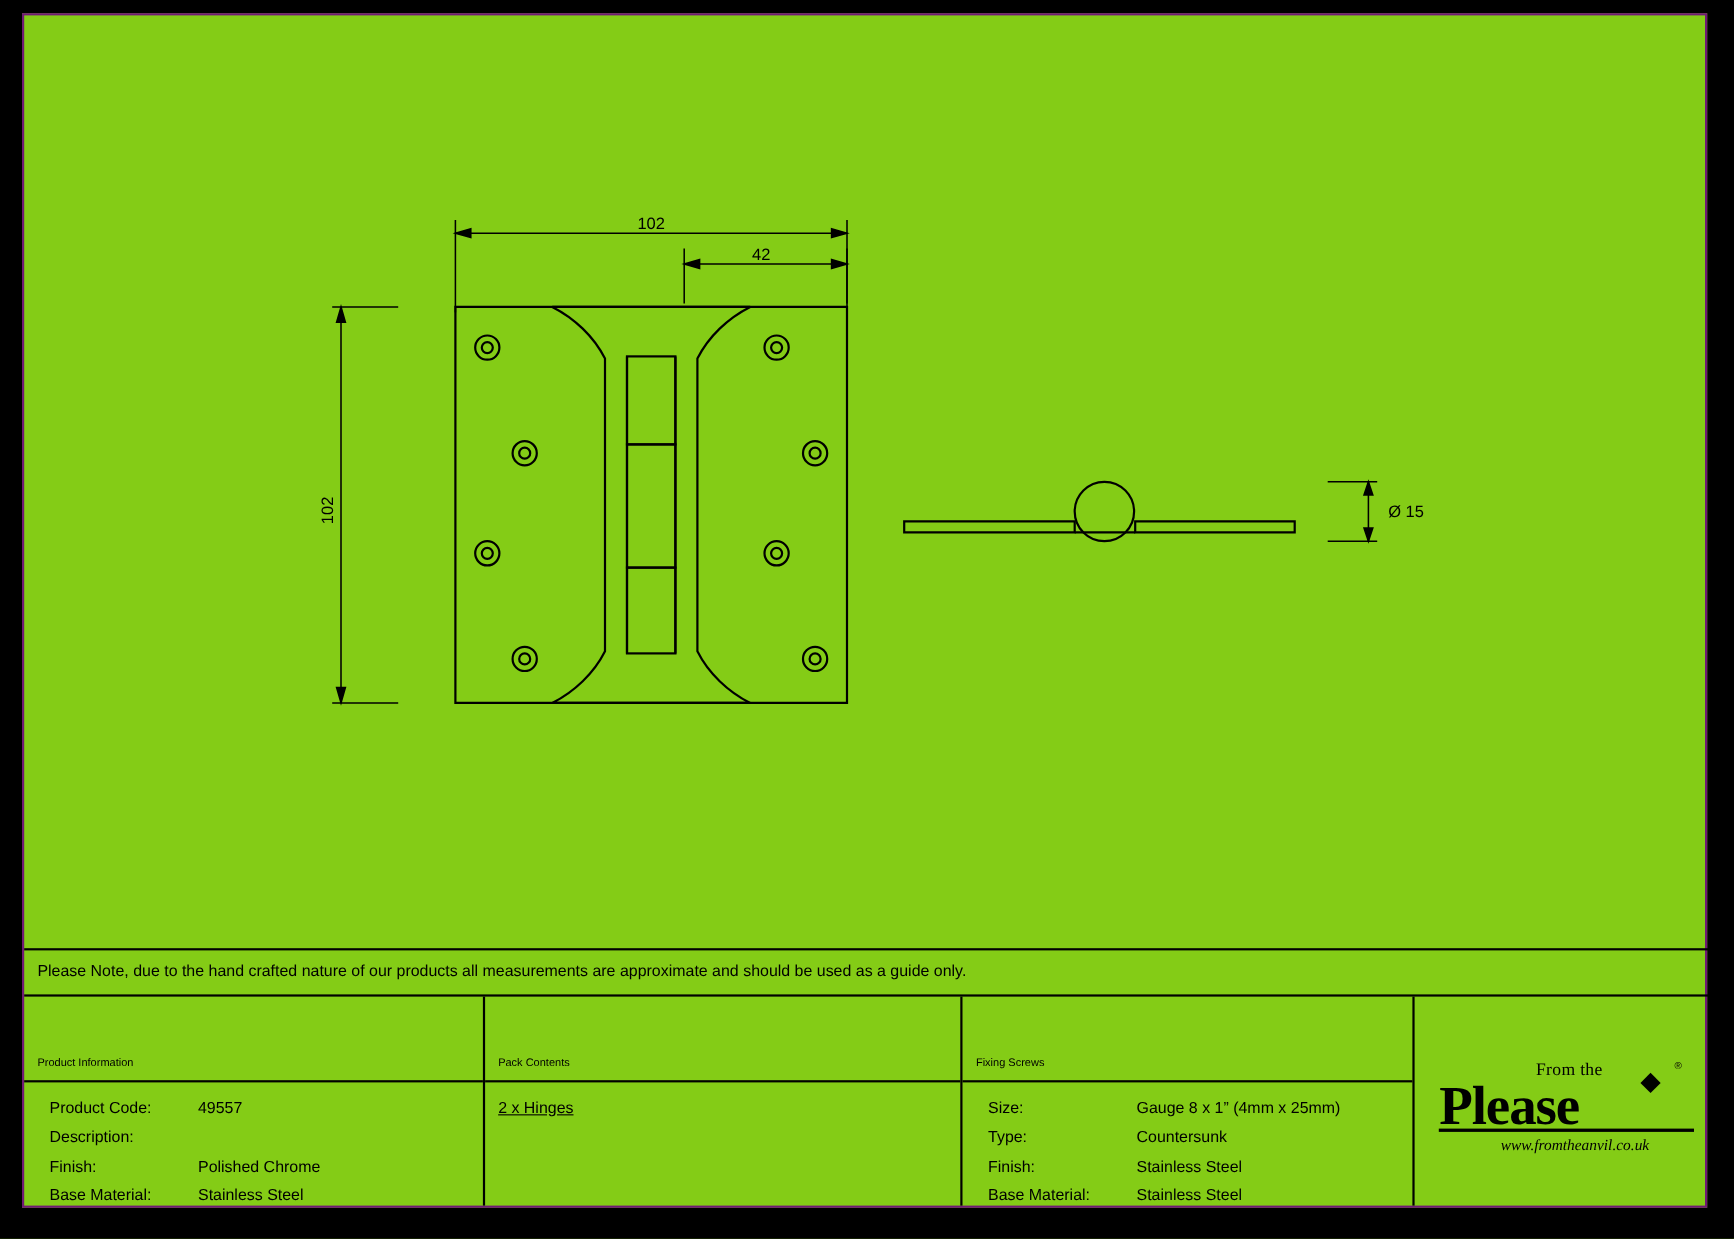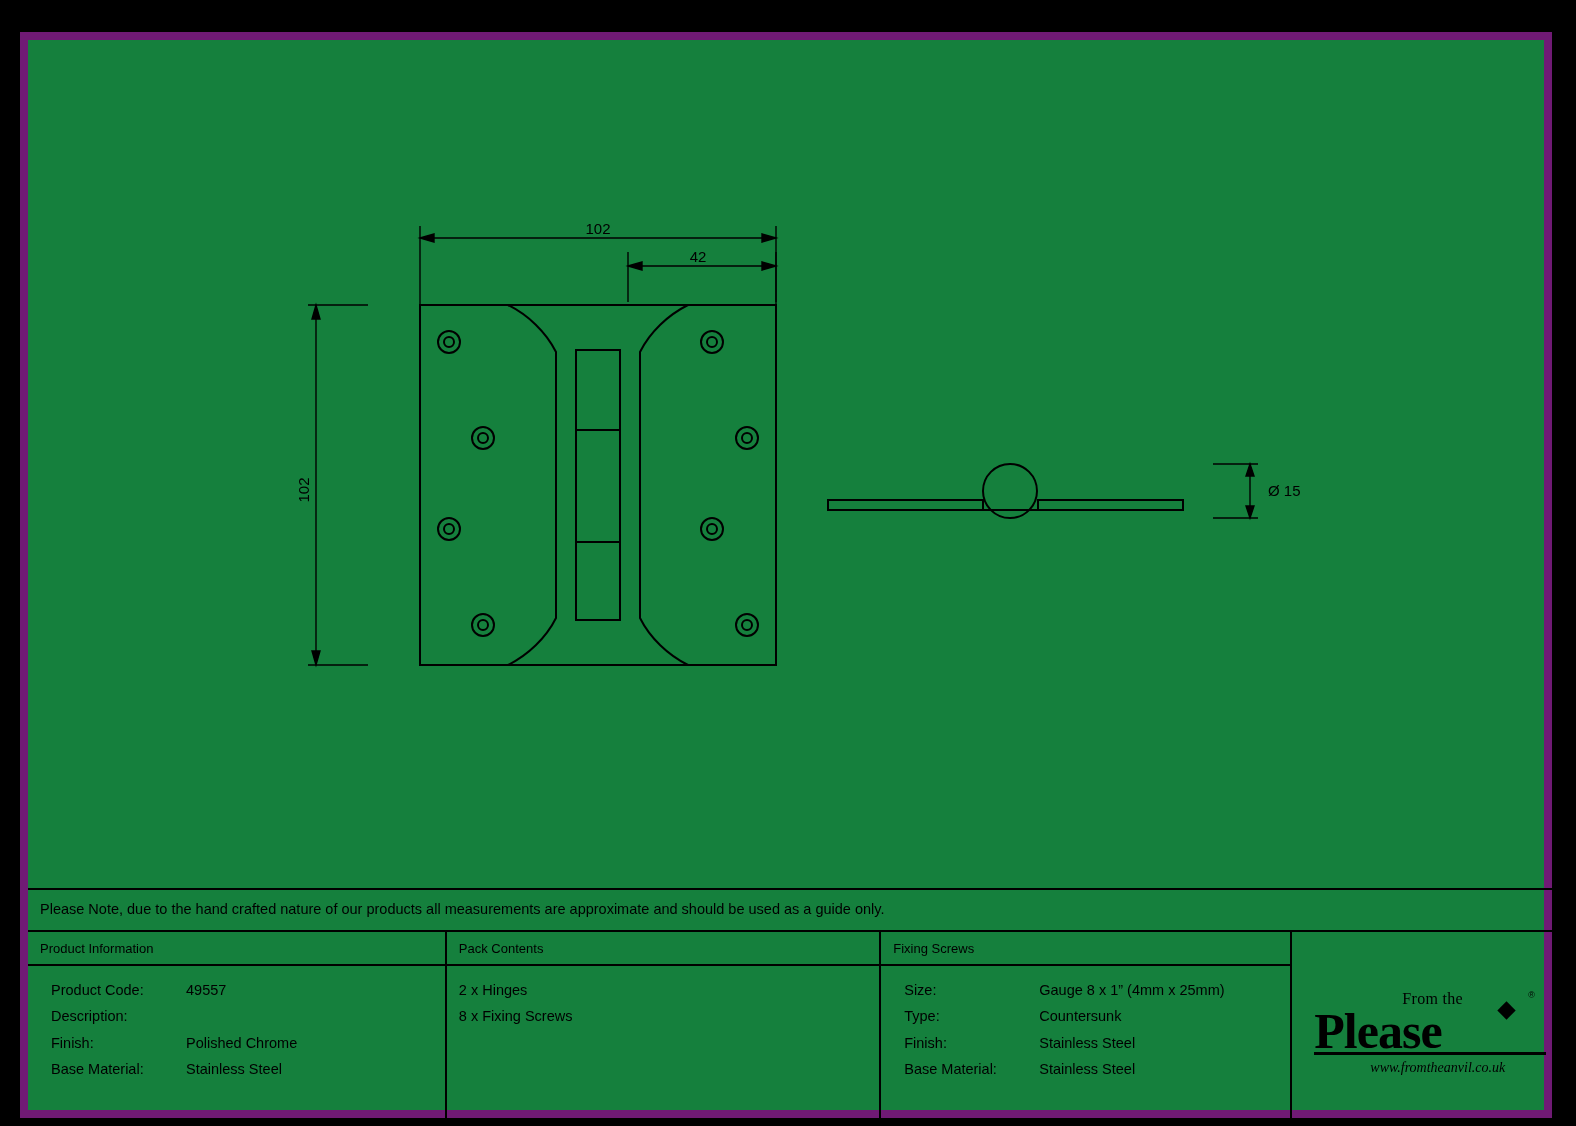--- a/index.html
+++ b/index.html
@@ -9,25 +9,25 @@
   }
   body {
     width: 1576px;
     height: 1126px;
     font-family: "Liberation Sans", sans-serif;
     overflow: hidden;
   }
   .sheet {
     position: absolute;
     left: 20px;
-    top: 32px;
+    top: 12px;
     width: 1532px;
     height: 1086px;
-    background: #15803d;
-    border: 8px solid #701a75;
+    background: #84cc16;
+    border: 2px solid #701a75;
     box-sizing: border-box;
   }
   
   .drawing {
     position: absolute;
     left: 0;
     top: 0;
     width: 1528px;
     height: 848px;
   }
@@ -74,38 +74,39 @@
   .col-screws  { width: 424px; }
   .col-logo    { width: 272px; }
 
   .col-head {
     height: 34px;
     border-bottom: 2px solid #000;
     box-sizing: border-box;
     display: flex;
     align-items: center;
     padding-left: 12px;
-    font-size: 13px;
+    font-size: 10px;
     color: #000;
+    margin-top: 44px;
   }
   .col-body {
     padding: 11px 0 0 12px;
     font-size: 14.5px;
     color: #000;
     line-height: 1.82;
   }
   .kv {
     display: flex;
     align-items: flex-start;
     margin-left: 11px;
   }
   .kv .k { width: 135px; flex: 0 0 135px; }
   .kv .v { flex: 1; }
   .kv-screws .k { width: 135px; flex: 0 0 135px; }
-  .plain-line { line-height: 1.82; }
+  .plain-line { line-height: 1.82; text-decoration: underline; }
 
   
   .logo-wrap {
     position: absolute;
     left: 0;
     top: 0;
     width: 300px;
     height: 190px;
     padding-left: 40px;
   }
@@ -290,21 +291,20 @@
           <span class="k">Base Material:</span>
           <span class="v">Stainless Steel</span>
         </div>
       </div>
     </div>
 
     <div class="col col-pack">
       <div class="col-head">Pack Contents</div>
       <div class="col-body">
         <div class="plain-line">2 x Hinges</div>
-        <div class="plain-line">8 x Fixing Screws</div>
       </div>
     </div>
 
     <div class="col col-screws">
       <div class="col-head">Fixing Screws</div>
       <div class="col-body">
         <div class="kv kv-screws">
           <span class="k">Size:</span>
           <span class="v">Gauge 8 x 1” (4mm x 25mm)</span>
         </div>

